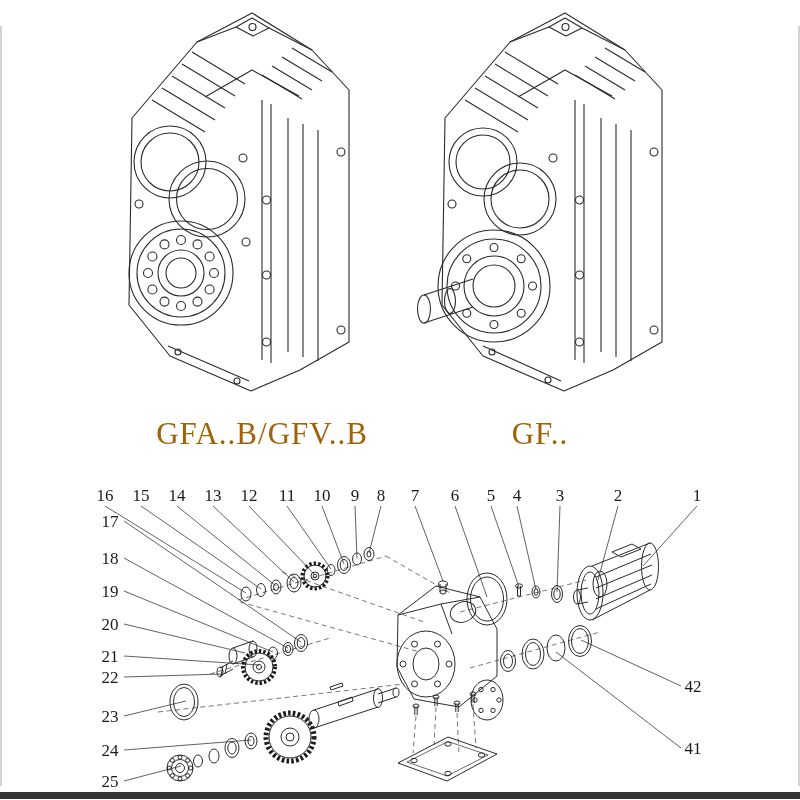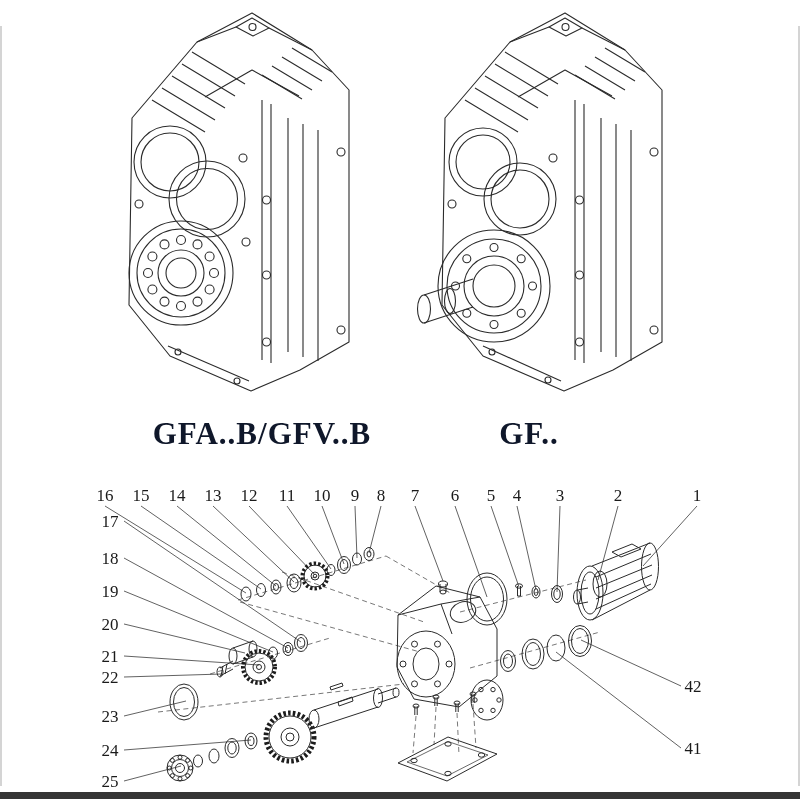--- a/index.html
+++ b/index.html
@@ -8,25 +8,25 @@
     overflow:hidden; font-family:"Liberation Serif", serif;
     margin:0 auto;
   }
   .edge-left  { position:absolute; left:0;  top:26px; bottom:14px; width:2px; background:#d4d4d4; }
   .edge-right { position:absolute; right:0; top:26px; bottom:14px; width:2px; background:#d4d4d4; }
   .edge-bottom{ position:absolute; left:0; right:0; bottom:1px; height:7px; background:#353535; }
   .top-svg      { position:absolute; left:0; top:0; }
   .exploded-svg { position:absolute; left:0; top:455px; }
   .model-label {
     position:absolute; top:416px; transform:translateX(-50%);
-    font-weight:bold; font-size:31px; letter-spacing:1px; color:#0f172a;
+    font-weight:normal; font-size:31px; letter-spacing:1px; color:#a16207;
     white-space:nowrap;
   }
   .label-left  { left:262px; }
-  .label-right { left:529px; }
+  .label-right { left:540px; }
   .callout-text {
     font-family:"Liberation Serif", serif; font-size:17px; fill:#1a1a1a;
   }
 </style>
 </head>
 <body>
 
 <div class="canvas">
 
   <div class="edge-left"></div>

